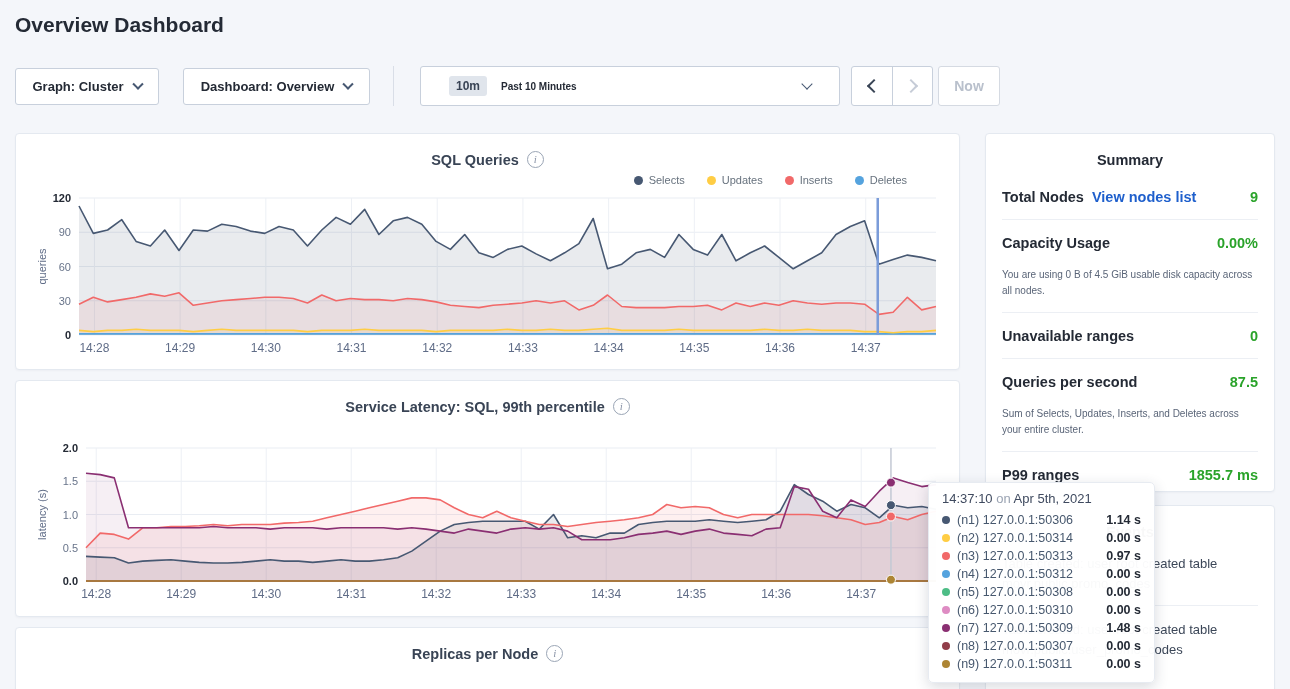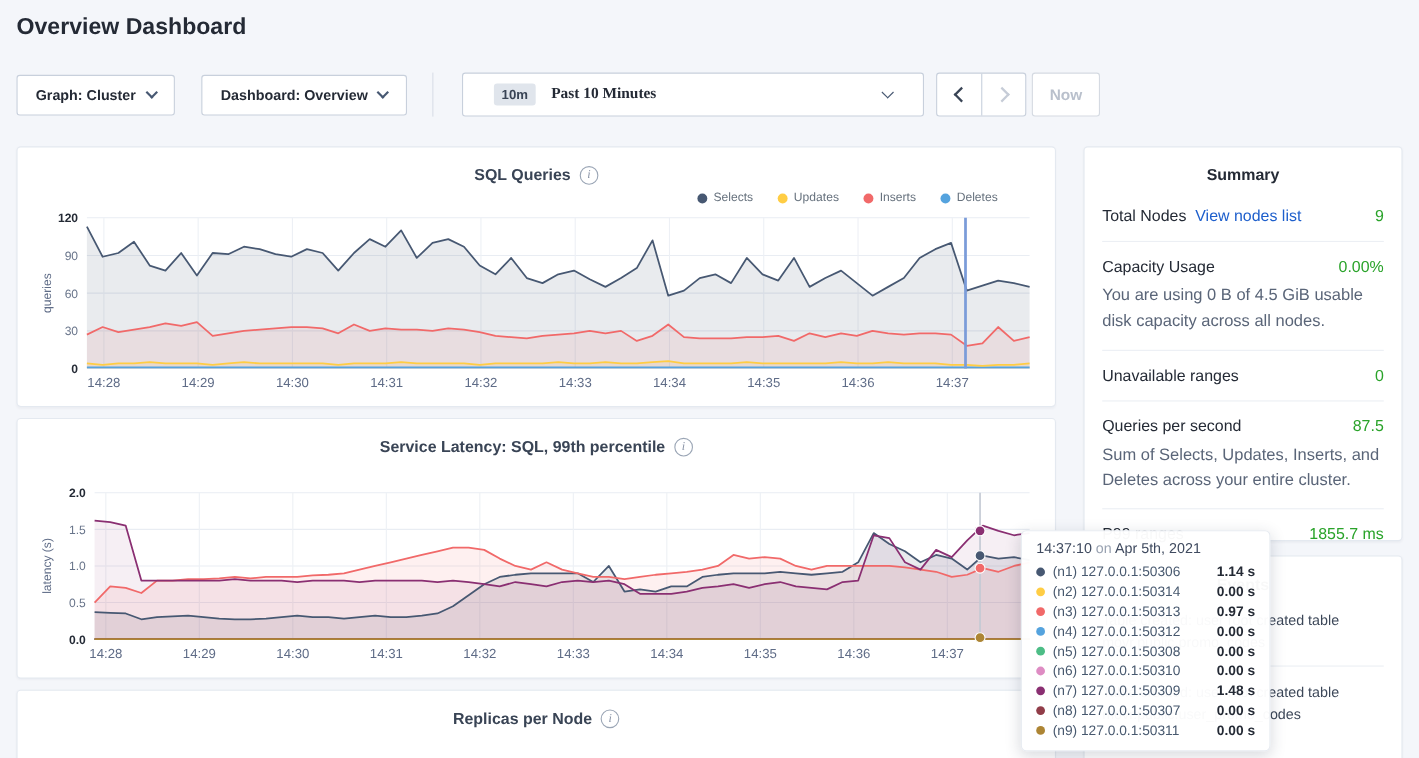--- a/index.html
+++ b/index.html
@@ -9,21 +9,21 @@
   .page-title { position:absolute; left:15px; top:13px; font-size:21px; font-weight:600; color:#242a35; }
 
   
   .dd { position:absolute; top:68px; height:37px; background:#fff; border:1px solid #c8d0dc; border-radius:3px;
         display:flex; align-items:center; justify-content:center; gap:10px; font-size:13px; font-weight:700; color:#242a35; cursor:pointer; }
   .chev { width:8px; height:8px; border-right:2px solid #475872; border-bottom:2px solid #475872; transform:rotate(45deg) translate(-2px,-2px); }
   .vdivider { position:absolute; left:393px; top:66px; height:40px; width:1px; background:#d9dee7; }
   .timepicker { position:absolute; left:420px; top:66px; width:420px; height:40px; background:#fff; border:1px solid #c8d0dc; border-radius:3px;
         display:flex; align-items:center; padding:0 28px; gap:14px; cursor:pointer; }
   .tp-badge { background:#e0e5ec; color:#394455; font-size:12px; font-weight:700; padding:3px 7px; border-radius:3px; }
-  .tp-label { font-size:14px; font-weight:700; color:#242a35; flex:1;font-family:Liberation Serif, serif; }
+  .tp-label { font-size:10px; font-weight:700; color:#242a35; flex:1; }
   .tp-chev { width:8px; height:8px; border-right:1.5px solid #475872; border-bottom:1.5px solid #475872; transform:rotate(45deg); margin-top:-4px; }
   .navgroup { position:absolute; left:851px; top:66px; height:40px; display:flex; background:#fff; border:1px solid #c8d0dc; border-radius:3px; }
   .navbtn { width:40px; display:flex; align-items:center; justify-content:center; cursor:pointer; }
   .navbtn + .navbtn { border-left:1px solid #c8d0dc; }
   .arrow-left { width:10px; height:10px; border-left:2.5px solid #394455; border-bottom:2.5px solid #394455; transform:rotate(45deg); margin-left:4px; }
   .arrow-right { width:10px; height:10px; border-right:2.5px solid #c6ccd7; border-top:2.5px solid #c6ccd7; transform:rotate(45deg); margin-right:4px; }
   .now-btn { position:absolute; left:938px; top:66px; width:62px; height:40px; background:#fff; border:1px solid #d5dae2; border-radius:3px;
         font-size:14px; font-weight:700; color:#b9c0cc; display:flex; align-items:center; justify-content:center; }
 
   
@@ -41,25 +41,25 @@
   .legend { position:absolute; top:40px; right:52px; display:flex; gap:22px;margin-left:44px; }
   .legend-item { display:flex; align-items:center; gap:6px; font-size:11px; color:#67727e; cursor:pointer; }
   .legend-dot { width:9px; height:9px; border-radius:50%; }
   svg text { font-family:"Liberation Sans","DejaVu Sans",sans-serif; }
 
   
   .panel-title { text-align:center; font-size:14.5px; font-weight:700; color:#242a35; padding-top:18px; }
   .sum-rows { padding:6px 16px 0 16px; }
   .sum-row { border-bottom:1px solid #eceff4; padding:15px 0 14px 0; }
   .sum-row:last-child { border-bottom:none; }
-  .sum-head { display:flex; align-items:baseline; font-size:14.5px; font-weight:400; }
+  .sum-head { display:flex; align-items:baseline; font-size:14.5px; font-weight:700; }
   .sum-label { color:#242a35; }
   .sum-link { color:#1e5fcc; margin-left:8px; cursor:pointer; }
   .sum-value { margin-left:auto; color:#2aa32a; }
-  .sum-desc { font-size:15px; color:#5a6578; line-height:1.55; margin-top:6px; font-weight:400; }
+  .sum-desc { font-size:10px; color:#5a6578; line-height:1.55; margin-top:16px; font-weight:400; }
 
   
   .event-row { margin:0 16px; padding:14px 0 12px 0; font-size:13px; line-height:1.5; color:#3c4758; border-bottom:1px solid #eceff4; }
   .event-row:last-child { border-bottom:none; }
 
   
   .tooltip { position:absolute; left:928px; top:482px; width:227px; background:rgba(255,255,255,.97); border:1px solid #e7ebf1;
         border-radius:5px; box-shadow:0 4px 14px rgba(40,50,70,.18); padding:8px 13px 9px 13px; z-index:50; }
   .tt-header { font-size:13px; color:#3f4a5f; padding-bottom:5px; }
   .tt-header .tt-on { color:#9aa3b2; }

